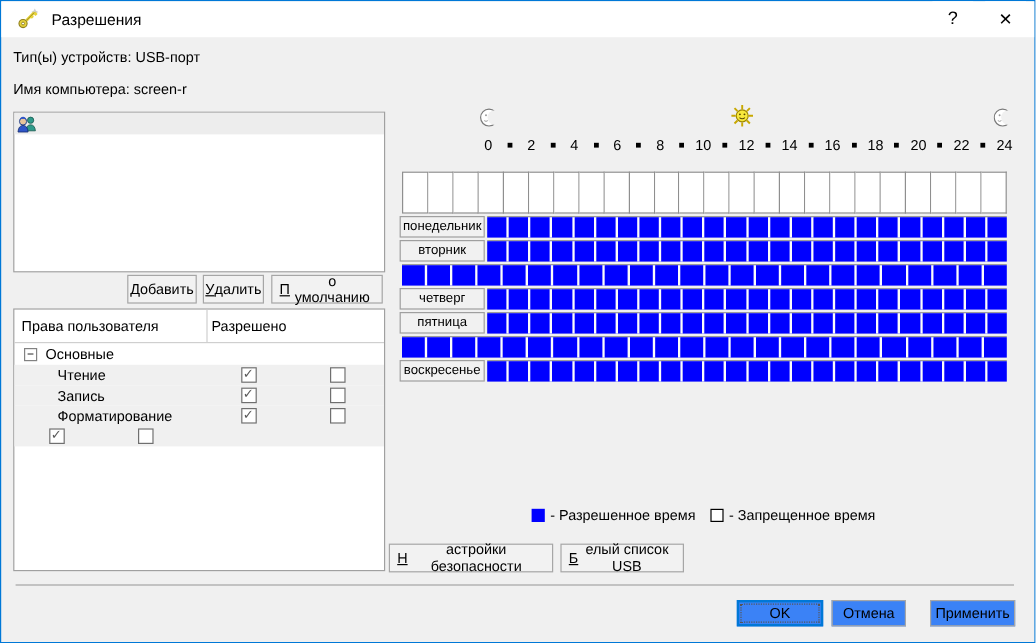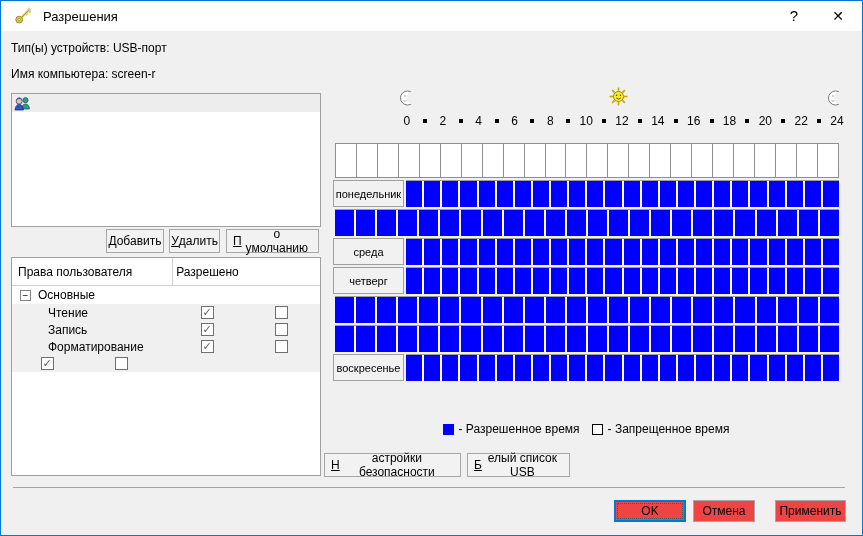--- a/index.html
+++ b/index.html
@@ -63,31 +63,31 @@
   .hour-tick { width:4px; height:4px; background:#000; }
   .timegrid { position:absolute; left:332px; top:142px; width:506px; }
   .grid-row { display:flex; }
   .row-label { width:71px; border:1px solid #9f9f9f; background:#f1f1f1; flex-shrink:0;
     display:flex; align-items:center; justify-content:center; font-size:11px; }
   .cells { flex:1; display:flex; margin-left:2px; }
   .cell { flex:1; }
   .all-row { height:35px; }
   .all-row .cell { background:#fff; border:1px solid #8f8f8f; border-left:none; }
   .all-row .cell:first-child { border-left:1px solid #8f8f8f; }
-  .day-row { height:27px; margin-top:2px; }
+  .day-row { height:18px; margin-top:2px; }
   .day-row .cells { border-top:1px solid #9c9c9c; }
   .day-row .cell { border-right:2px solid #fbfbfb; }
   .day-row .cell:last-child { border-right:none; }
   .legend { position:absolute; left:332px; top:421px; width:506px;
     display:flex; align-items:center; justify-content:center; gap:5px; }
   .sq { width:11px; height:11px; flex-shrink:0; }
   .sq-denied { background:#fff; border:1px solid #000; margin-left:7px; }
   
   .footer-sep { position:absolute; left:12px; top:486px; width:832px; height:1px; background:#a5a5a5; }
-  .dlg-btn { position:absolute; top:499px; height:22px; background:#ef4444; border:1px solid #a6a6a6;
+  .dlg-btn { position:absolute; top:499px; height:22px; background:#3b82f6; border:1px solid #a6a6a6;
     font-size:12px; font-family:inherit; color:#000; display:flex; align-items:center; justify-content:center; padding:0; }
   #btn-ok { left:613px; width:72px; border:2px solid #0078d7; }
   .ok-inner { position:absolute; inset:1px; border:1px dotted #555; pointer-events:none; }
   #btn-cancel { left:692px; width:62px; }
   #btn-apply { left:774px; width:71px; }
 </style>
 </head>
 <body>
 
 <div class="dialog">
@@ -299,49 +299,49 @@
           <div class="cell day-cell" style="background: rgb(0, 0, 255);"></div>
           <div class="cell day-cell" style="background: rgb(0, 0, 255);"></div>
           <div class="cell day-cell" style="background: rgb(0, 0, 255);"></div>
           <div class="cell day-cell" style="background: rgb(0, 0, 255);"></div>
           <div class="cell day-cell" style="background: rgb(0, 0, 255);"></div>
           <div class="cell day-cell" style="background: rgb(0, 0, 255);"></div>
           <div class="cell day-cell" style="background: rgb(0, 0, 255);"></div>
         </div>
       </div>
       <div class="grid-row day-row">
-        <div class="cells">
-          <div class="cell day-cell" style="background: rgb(0, 0, 255);"></div>
-          <div class="cell day-cell" style="background: rgb(0, 0, 255);"></div>
-          <div class="cell day-cell" style="background: rgb(0, 0, 255);"></div>
-          <div class="cell day-cell" style="background: rgb(0, 0, 255);"></div>
-          <div class="cell day-cell" style="background: rgb(0, 0, 255);"></div>
-          <div class="cell day-cell" style="background: rgb(0, 0, 255);"></div>
-          <div class="cell day-cell" style="background: rgb(0, 0, 255);"></div>
-          <div class="cell day-cell" style="background: rgb(0, 0, 255);"></div>
-          <div class="cell day-cell" style="background: rgb(0, 0, 255);"></div>
-          <div class="cell day-cell" style="background: rgb(0, 0, 255);"></div>
-          <div class="cell day-cell" style="background: rgb(0, 0, 255);"></div>
-          <div class="cell day-cell" style="background: rgb(0, 0, 255);"></div>
-          <div class="cell day-cell" style="background: rgb(0, 0, 255);"></div>
-          <div class="cell day-cell" style="background: rgb(0, 0, 255);"></div>
-          <div class="cell day-cell" style="background: rgb(0, 0, 255);"></div>
-          <div class="cell day-cell" style="background: rgb(0, 0, 255);"></div>
-          <div class="cell day-cell" style="background: rgb(0, 0, 255);"></div>
-          <div class="cell day-cell" style="background: rgb(0, 0, 255);"></div>
-          <div class="cell day-cell" style="background: rgb(0, 0, 255);"></div>
-          <div class="cell day-cell" style="background: rgb(0, 0, 255);"></div>
-          <div class="cell day-cell" style="background: rgb(0, 0, 255);"></div>
-          <div class="cell day-cell" style="background: rgb(0, 0, 255);"></div>
-          <div class="cell day-cell" style="background: rgb(0, 0, 255);"></div>
-          <div class="cell day-cell" style="background: rgb(0, 0, 255);"></div>
-        </div>
-      </div>
-      <div class="grid-row day-row">
-        <div class="row-label">среда</div>
+        <div class="row-label">вторник</div>
+        <div class="cells">
+          <div class="cell day-cell" style="background: rgb(0, 0, 255);"></div>
+          <div class="cell day-cell" style="background: rgb(0, 0, 255);"></div>
+          <div class="cell day-cell" style="background: rgb(0, 0, 255);"></div>
+          <div class="cell day-cell" style="background: rgb(0, 0, 255);"></div>
+          <div class="cell day-cell" style="background: rgb(0, 0, 255);"></div>
+          <div class="cell day-cell" style="background: rgb(0, 0, 255);"></div>
+          <div class="cell day-cell" style="background: rgb(0, 0, 255);"></div>
+          <div class="cell day-cell" style="background: rgb(0, 0, 255);"></div>
+          <div class="cell day-cell" style="background: rgb(0, 0, 255);"></div>
+          <div class="cell day-cell" style="background: rgb(0, 0, 255);"></div>
+          <div class="cell day-cell" style="background: rgb(0, 0, 255);"></div>
+          <div class="cell day-cell" style="background: rgb(0, 0, 255);"></div>
+          <div class="cell day-cell" style="background: rgb(0, 0, 255);"></div>
+          <div class="cell day-cell" style="background: rgb(0, 0, 255);"></div>
+          <div class="cell day-cell" style="background: rgb(0, 0, 255);"></div>
+          <div class="cell day-cell" style="background: rgb(0, 0, 255);"></div>
+          <div class="cell day-cell" style="background: rgb(0, 0, 255);"></div>
+          <div class="cell day-cell" style="background: rgb(0, 0, 255);"></div>
+          <div class="cell day-cell" style="background: rgb(0, 0, 255);"></div>
+          <div class="cell day-cell" style="background: rgb(0, 0, 255);"></div>
+          <div class="cell day-cell" style="background: rgb(0, 0, 255);"></div>
+          <div class="cell day-cell" style="background: rgb(0, 0, 255);"></div>
+          <div class="cell day-cell" style="background: rgb(0, 0, 255);"></div>
+          <div class="cell day-cell" style="background: rgb(0, 0, 255);"></div>
+        </div>
+      </div>
+      <div class="grid-row day-row">
         <div class="cells">
           <div class="cell day-cell" style="background: rgb(0, 0, 255);"></div>
           <div class="cell day-cell" style="background: rgb(0, 0, 255);"></div>
           <div class="cell day-cell" style="background: rgb(0, 0, 255);"></div>
           <div class="cell day-cell" style="background: rgb(0, 0, 255);"></div>
           <div class="cell day-cell" style="background: rgb(0, 0, 255);"></div>
           <div class="cell day-cell" style="background: rgb(0, 0, 255);"></div>
           <div class="cell day-cell" style="background: rgb(0, 0, 255);"></div>
           <div class="cell day-cell" style="background: rgb(0, 0, 255);"></div>
           <div class="cell day-cell" style="background: rgb(0, 0, 255);"></div>
@@ -385,20 +385,21 @@
           <div class="cell day-cell" style="background: rgb(0, 0, 255);"></div>
           <div class="cell day-cell" style="background: rgb(0, 0, 255);"></div>
           <div class="cell day-cell" style="background: rgb(0, 0, 255);"></div>
           <div class="cell day-cell" style="background: rgb(0, 0, 255);"></div>
           <div class="cell day-cell" style="background: rgb(0, 0, 255);"></div>
           <div class="cell day-cell" style="background: rgb(0, 0, 255);"></div>
           <div class="cell day-cell" style="background: rgb(0, 0, 255);"></div>
         </div>
       </div>
       <div class="grid-row day-row">
+        <div class="row-label">пятница</div>
         <div class="cells">
           <div class="cell day-cell" style="background: rgb(0, 0, 255);"></div>
           <div class="cell day-cell" style="background: rgb(0, 0, 255);"></div>
           <div class="cell day-cell" style="background: rgb(0, 0, 255);"></div>
           <div class="cell day-cell" style="background: rgb(0, 0, 255);"></div>
           <div class="cell day-cell" style="background: rgb(0, 0, 255);"></div>
           <div class="cell day-cell" style="background: rgb(0, 0, 255);"></div>
           <div class="cell day-cell" style="background: rgb(0, 0, 255);"></div>
           <div class="cell day-cell" style="background: rgb(0, 0, 255);"></div>
           <div class="cell day-cell" style="background: rgb(0, 0, 255);"></div>

